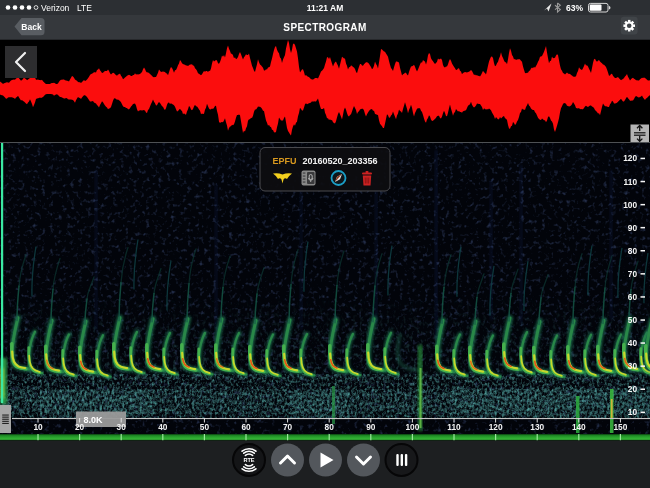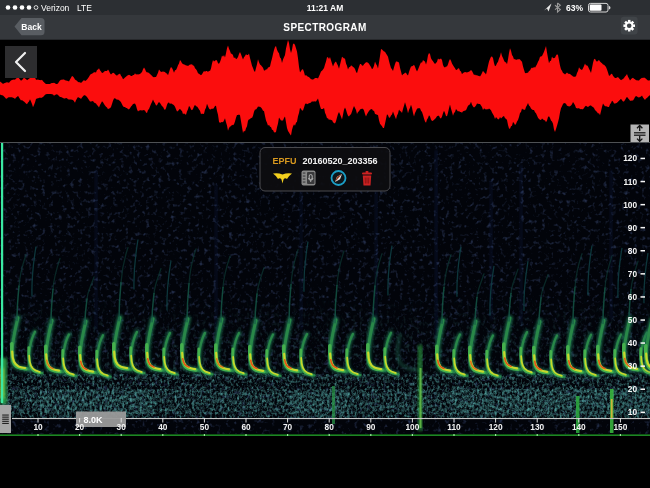--- a/index.html
+++ b/index.html
@@ -1,14 +1,14 @@
 <!DOCTYPE html>
 <html><head><meta charset="utf-8"><style>
 html,body{margin:0;padding:0;background:#000;}
-#page{position:relative;width:650px;height:436px;overflow:hidden;}
+#page{position:relative;width:650px;height:488px;overflow:hidden;}
 </style></head><body>
 <div id="page"><svg width="650" height="488" viewBox="0 0 650 488">
 <defs>
 <filter id="blur1">
           <feGaussianBlur stdDeviation="0.7"></feGaussianBlur>
         </filter>
 <filter id="blur2">
           <feGaussianBlur stdDeviation="1.4"></feGaussianBlur>
         </filter>
 <filter id="blur3">

